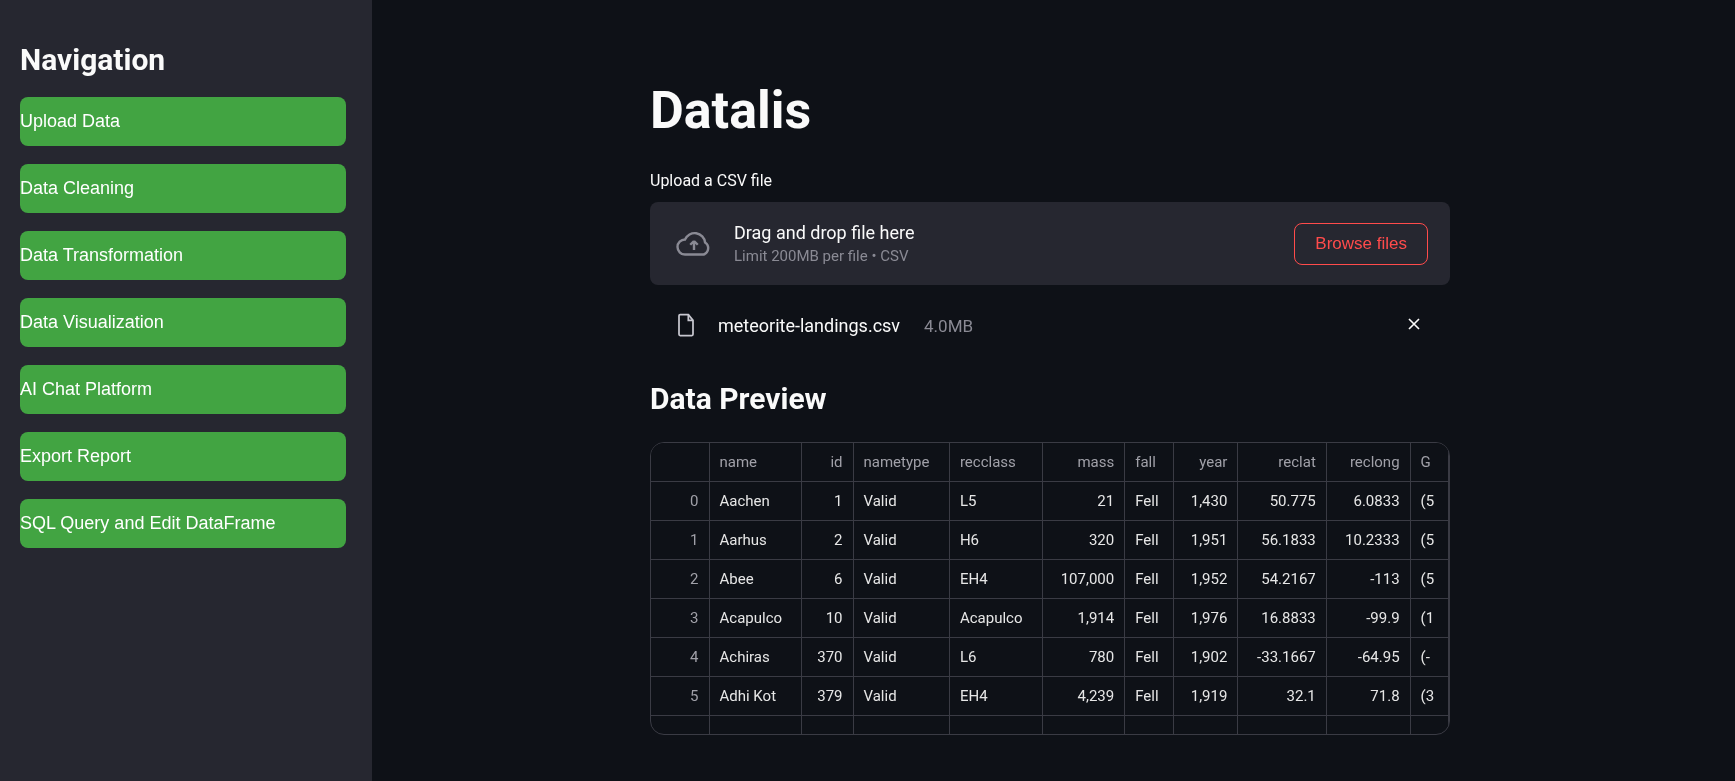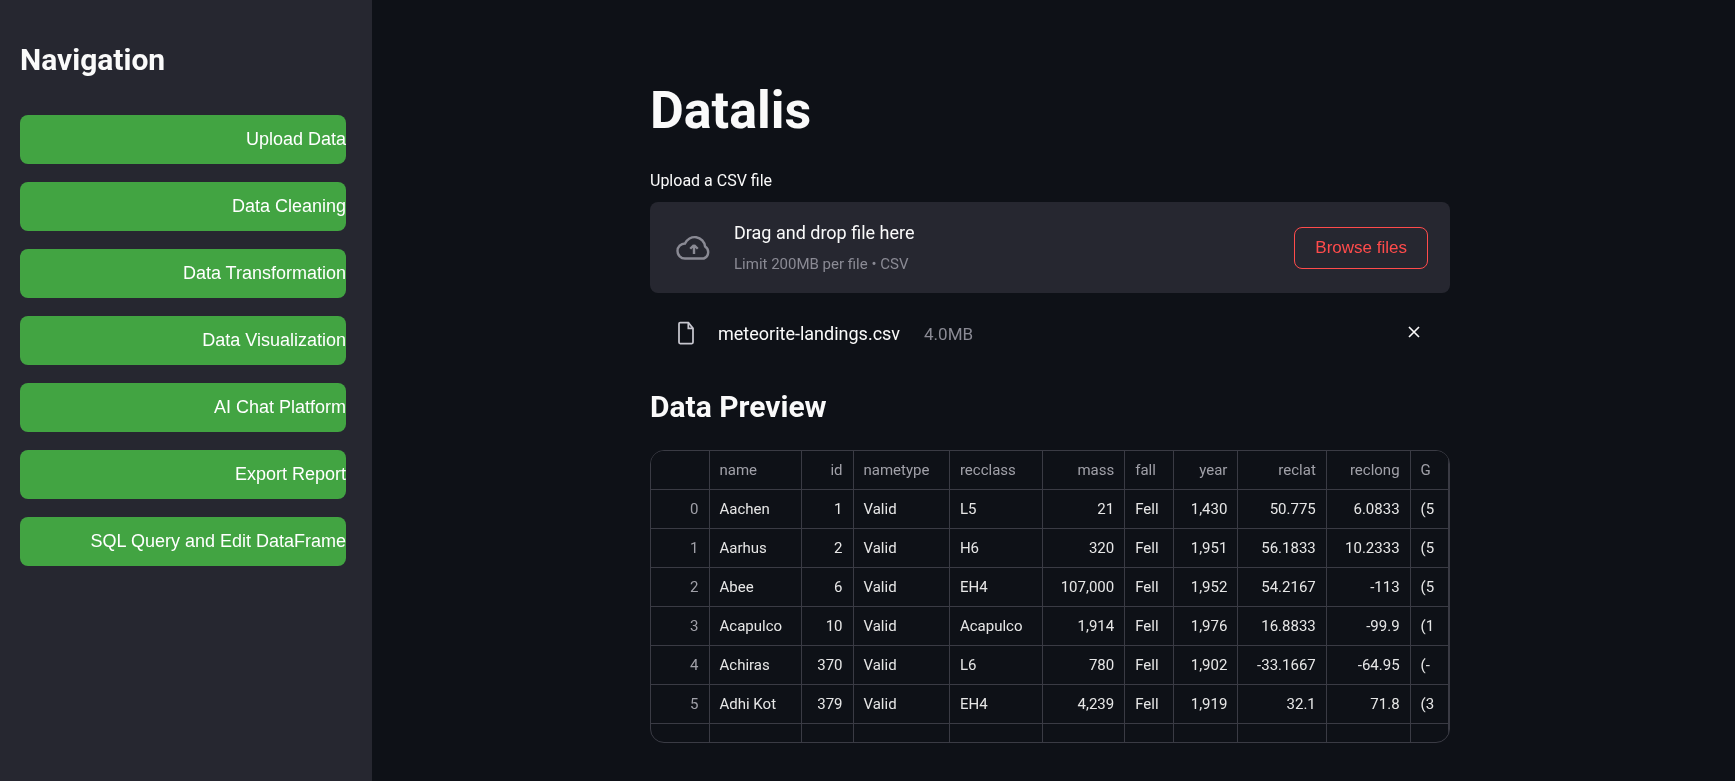--- a/index.html
+++ b/index.html
@@ -19,35 +19,35 @@
   .sidebar {
     width: 372px;
     background: #262730;
     padding: 42px 20px 20px 20px;
     flex-shrink: 0;
   }
   .sidebar h2 {
     font-size: 30px;
     font-weight: 700;
     color: #fafafa;
-    margin-bottom: 38px;
+    margin-bottom: 20px;
   }
   .nav-btn {
     display: block;
     width: 326px;
     background: #42a442;
     color: #ffffff;
     border: none;
     border-radius: 8px;
     font-size: 18px;
     font-weight: 400;
     padding: 14px 0;
     margin-bottom: 18px;
     cursor: pointer;
-    text-align: right;
+    text-align: left;
   }
 
   
   .main {
     flex: 1;
     padding: 80px 0 0 0;
     overflow: hidden;
     position: relative;
   }
   .main-inner {
@@ -79,21 +79,21 @@
     height: 36px;
     flex-shrink: 0;
     display: flex;
     align-items: center;
     justify-content: center;
   }
   .dropzone-text { flex: 1; }
   .dropzone-title {
     font-size: 18px;
     color: #fafafa;
-    margin-bottom: 12px;
+    margin-bottom: 4px;
   }
   .dropzone-sub {
     font-size: 15px;
     color: #8a8a94;
   }
   .browse-btn {
     background: transparent;
     border: 1px solid #ff4b4b;
     color: #ff4b4b;
     font-size: 17px;

